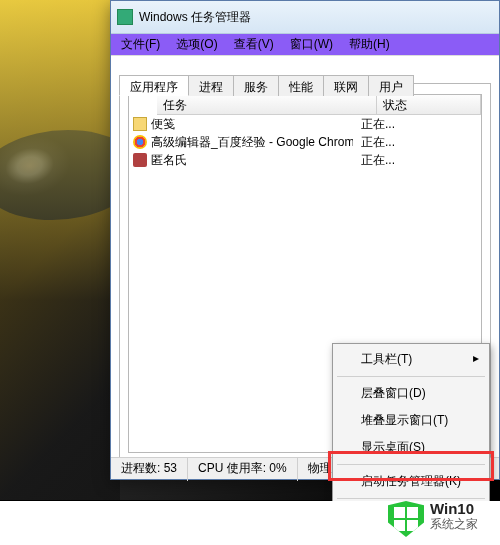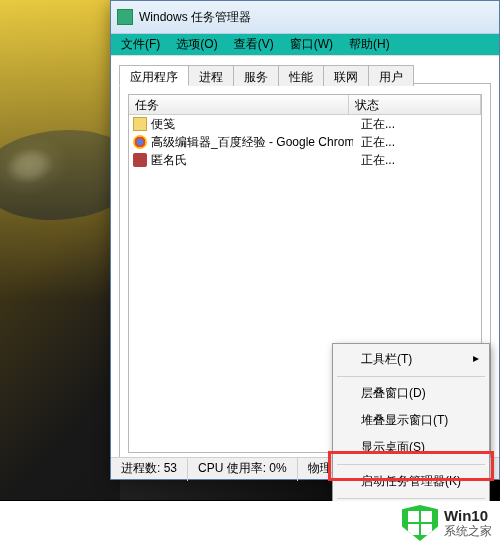--- a/index.html
+++ b/index.html
@@ -28,44 +28,44 @@
   box-shadow: 0 4px 16px rgba(0,0,0,.4);
 }
 .tm-titlebar {
   height: 28px; background: linear-gradient(#eaf3fb, #d6e6f5);
   display: flex; align-items: center; padding: 16px 6px; gap: 6px;
   border-bottom: 1px solid #b8cde0;
 }
 .tm-titlebar .icon { width: 16px; height: 16px; background: #3a7; border: 1px solid #285; }
 .tm-title { font-size: 12px; color: #000; }
 .tm-menubar {
-  height: 22px; background: #14b8a6; display: flex; align-items: center;
+  height: 22px; background: #8b5cf6; display: flex; align-items: center;
   padding: 0 4px; gap: 4px; font-size: 12px; color: #000;
   border-bottom: 1px solid #dcdcdc;
 }
 .tm-menubar span { padding: 2px 6px; cursor: default; }
 
 .tm-body { padding: 6px 8px 0 8px; height: calc(100% - 28px - 22px - 22px); }
 .tm-tabs { display: flex; font-size: 12px; border-bottom: 1px solid #b8b8b8; height: 22px; }
 .tm-tab {
   padding: 3px 10px 2px 10px; border: 1px solid #b8b8b8; border-bottom: none;
-  background: #f0f0f0; margin-right: -1px; position: relative; top: 3px;
+  background: #f0f0f0; margin-right: -1px; position: relative; top: 13px;
   cursor: default;
 }
 .tm-tab.active { background: #fff; border-bottom: 1px solid #fff; z-index: 2; }
 .tm-tabpanel {
   border: 1px solid #b8b8b8; border-top: none; height: calc(100% - 22px);
   padding: 10px 8px 8px 8px; background: #fff;
 }
 .tm-list {
   border: 1px solid #b8b8b8; height: 100%; background: #fff; overflow: hidden;
 }
 .tm-list-header {
   display: flex; font-size: 12px; background: linear-gradient(#fdfdfd,#ececec);
-  border-bottom: 1px solid #cfcfcf; height: 20px;
+  border-bottom: 1px solid #cfcfcf; height: 20px; margin-left: 28px;
 }
 .tm-list-header .col {
   padding: 2px 6px; border-right: 1px solid #cfcfcf;
 }
 .col-task { width: 220px; }
 .col-status { flex: 1; }
 .tm-list-body { font-size: 12px; }
 .tm-row { display: flex; align-items: center; height: 18px; padding-left: 4px; gap: 4px; }
 .tm-row .ricon { width: 14px; height: 14px; display: inline-block; }
 .ricon-folder { background: #f7d774; border: 1px solid #c9a83a; }
@@ -118,22 +118,22 @@
 .task-btn {
   width: 50px; height: 30px; border: 1px solid #5a5a5a; border-radius: 3px;
   background: linear-gradient(#4a4a4a,#2a2a2a);
   display: flex; align-items: center; justify-content: center;
 }
 .task-btn .mini { width: 18px; height: 14px; background: #3a7; border: 1px solid #285; }
 
 
 .brand {
   position: absolute; right: 0; bottom: 0; width: 500px; height: 44px;
-  background: #fff; display: flex; align-items: center; justify-content: flex-end;
-  padding-right: 8px; gap: 6px;
+  background: #fff; display: flex; justify-content: flex-end;
+  padding-right: 22px; gap: 6px;
 }
 .brand-shield {
   width: 36px; height: 36px; background: #27c33a; position: relative;
   clip-path: polygon(50% 0, 100% 12%, 100% 60%, 50% 100%, 0 60%, 0 12%);
   display: grid; grid-template-columns: 1fr 1fr; grid-template-rows: 1fr 1fr;
   gap: 2px; padding: 6px;
 }
 .brand-shield span { background: #fff; }
 .brand-text { display: flex; flex-direction: column; line-height: 1.1; }
 .brand-text .t1 { font-size: 15px; font-weight: bold; color: #222; }

